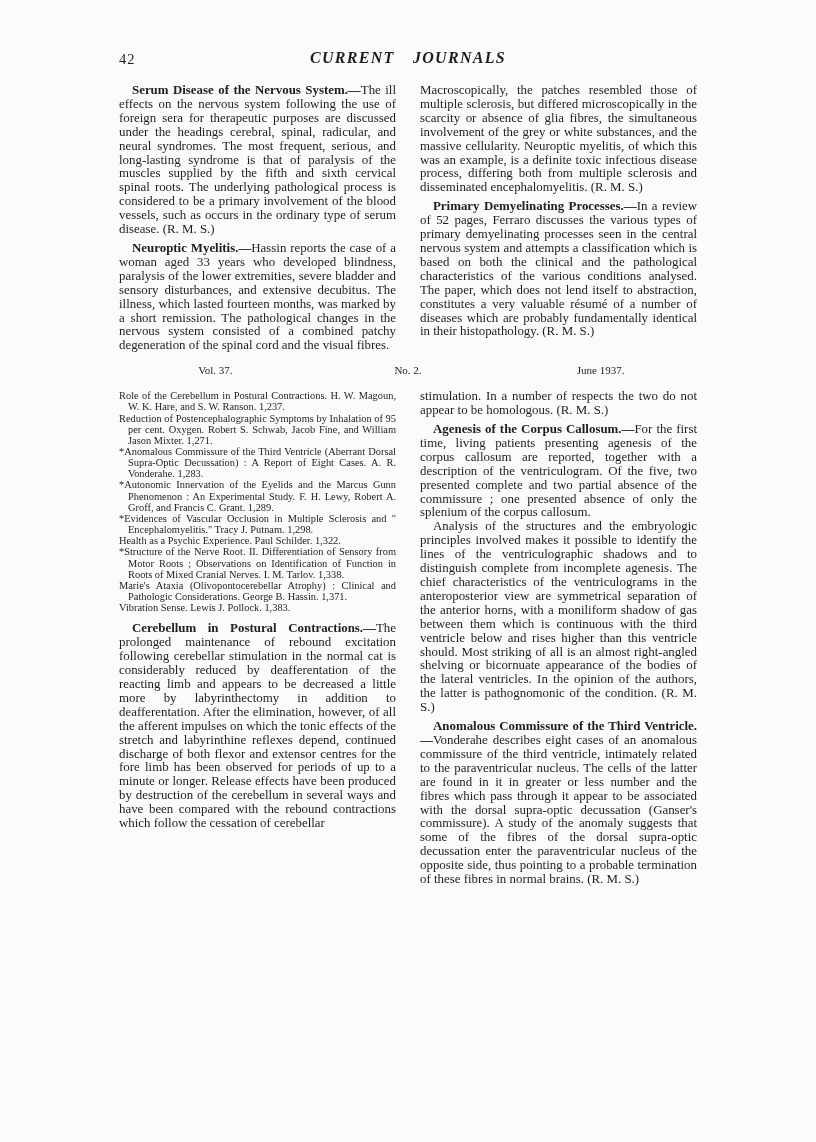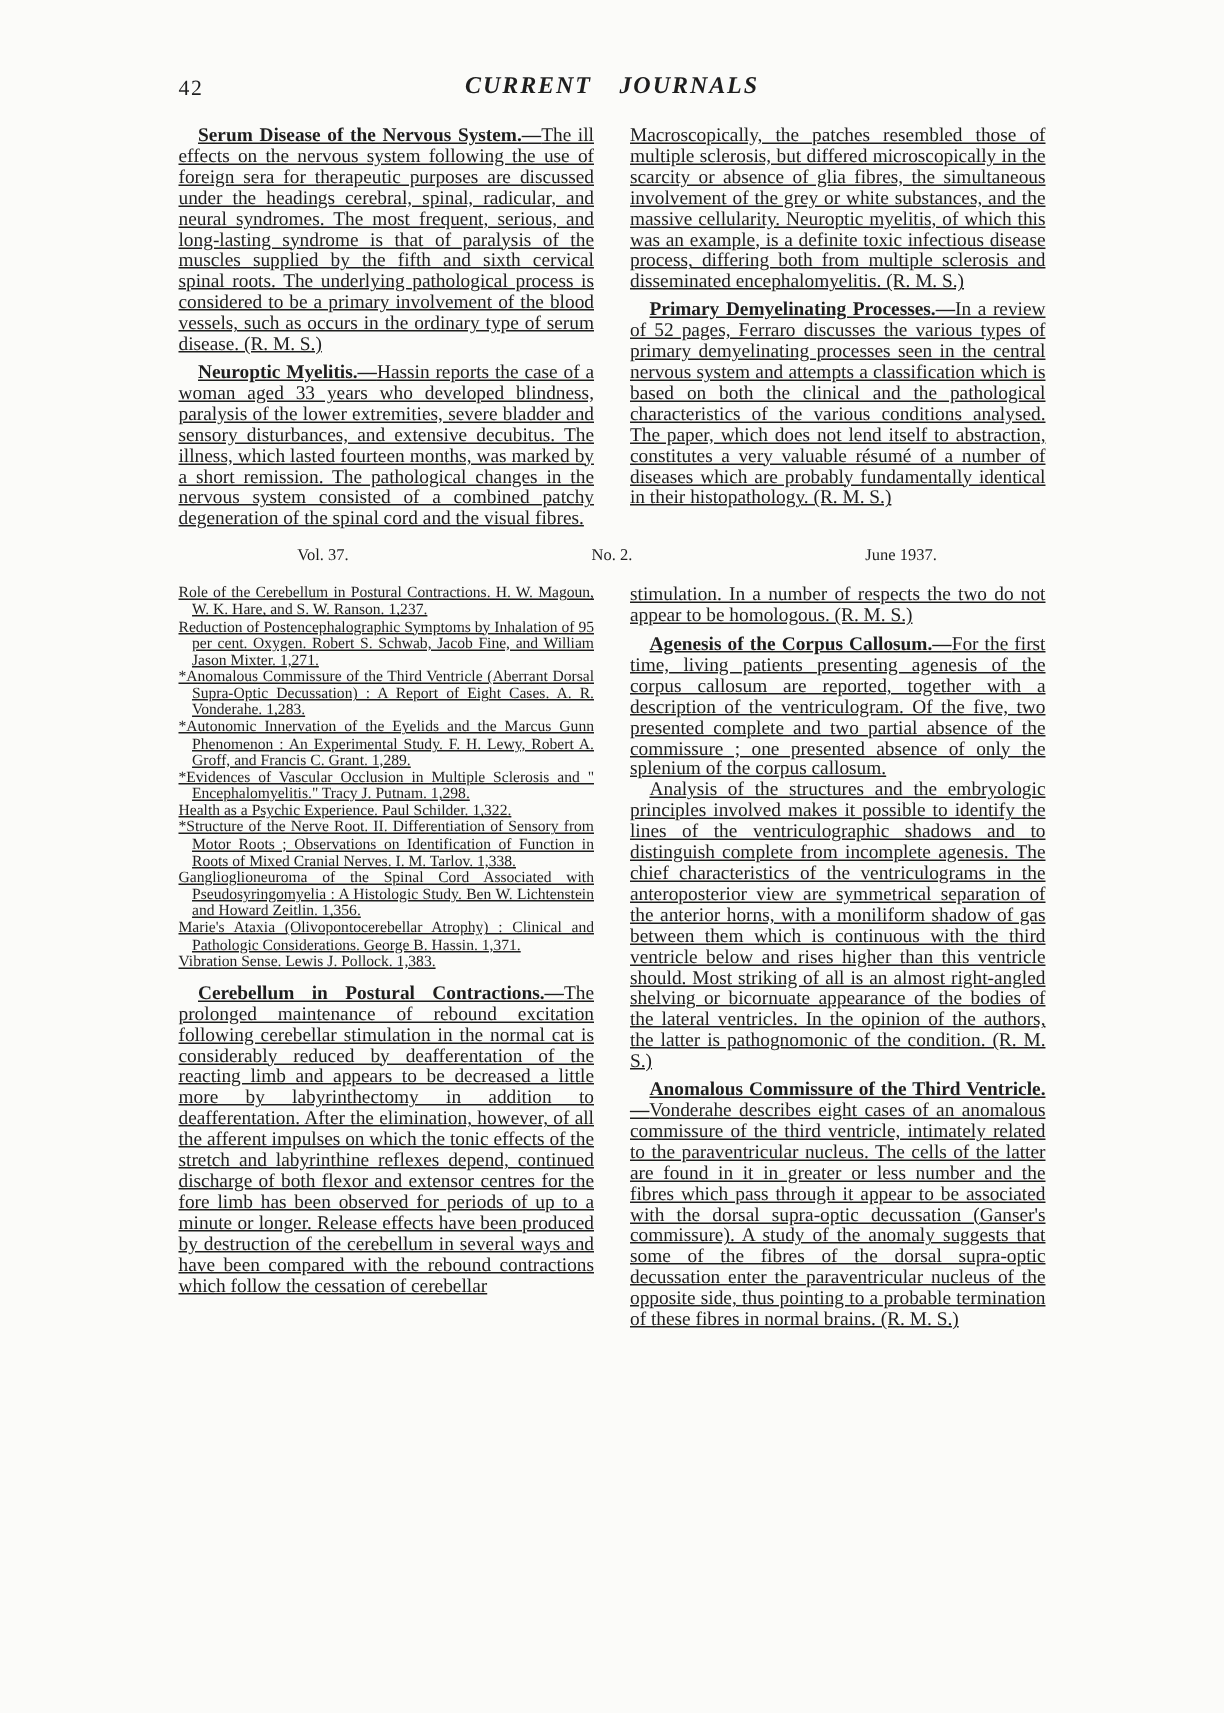--- a/index.html
+++ b/index.html
@@ -28,21 +28,21 @@
     letter-spacing: 1px;
   }
   .journal-title {
     text-align: center;
     font-style: italic;
     font-size: 16px;
     letter-spacing: 1.3px;
     word-spacing: 13px;
     font-weight: bold;
   }
-  .two-col { display: flex; gap: 24px; text-decoration: underline; }
+  .two-col { display: flex; gap: 24px; }
   .col { flex: 1 1 0; min-width: 0; }
   .para {
     font-size: 12.9px;
     line-height: 13.9px;
     text-align: justify;
     text-indent: 13px;
   }
   .para.flush { text-indent: 0; }
   .para.gap { margin-top: 5px; }
   .lead { font-weight: bold; }
@@ -92,21 +92,20 @@
   <section class="two-col">
     <div class="col">
       <div class="toc">
         <p class="toc-entry">Role of the Cerebellum in Postural Contractions. H. W. Magoun, W. K. Hare, and S. W. Ranson. 1,237.</p>
         <p class="toc-entry">Reduction of Postencephalographic Symptoms by Inhalation of 95 per cent. Oxygen. Robert S. Schwab, Jacob Fine, and William Jason Mixter. 1,271.</p>
         <p class="toc-entry">*Anomalous Commissure of the Third Ventricle (Aberrant Dorsal Supra-Optic Decussation) : A Report of Eight Cases. A. R. Vonderahe. 1,283.</p>
         <p class="toc-entry">*Autonomic Innervation of the Eyelids and the Marcus Gunn Phenomenon : An Experimental Study. F. H. Lewy, Robert A. Groff, and Francis C. Grant. 1,289.</p>
         <p class="toc-entry">*Evidences of Vascular Occlusion in Multiple Sclerosis and " Encephalomyelitis." Tracy J. Putnam. 1,298.</p>
         <p class="toc-entry">Health as a Psychic Experience. Paul Schilder. 1,322.</p>
         <p class="toc-entry">*Structure of the Nerve Root. II. Differentiation of Sensory from Motor Roots ; Observations on Identification of Function in Roots of Mixed Cranial Nerves. I. M. Tarlov. 1,338.</p>
-        <p class="toc-entry">Ganglioglioneuroma of the Spinal Cord Associated with Pseudosyringomyelia : A Histologic Study. Ben W. Lichtenstein and Howard Zeitlin. 1,356.</p>
         <p class="toc-entry">Marie's Ataxia (Olivopontocerebellar Atrophy) : Clinical and Pathologic Considerations. George B. Hassin. 1,371.</p>
         <p class="toc-entry">Vibration Sense. Lewis J. Pollock. 1,383.</p>
       </div>
       <p class="para gap"><b class="lead">Cerebellum in Postural Contractions.—</b><span>The prolonged maintenance of rebound excitation following cerebellar stimulation in the normal cat is considerably reduced by deafferentation of the reacting limb and appears to be decreased a little more by labyrinthectomy in addition to deafferentation. After the elimination, however, of all the afferent impulses on which the tonic effects of the stretch and labyrinthine reflexes depend, continued discharge of both flexor and extensor centres for the fore limb has been observed for periods of up to a minute or longer. Release effects have been produced by destruction of the cerebellum in several ways and have been compared with the rebound contractions which follow the cessation of cerebellar</span></p>
     </div>
     <div class="col">
       <p class="para flush"><span>stimulation. In a number of respects the two do not appear to be homologous. (R. M. S.)</span></p>
       <p class="para gap"><b class="lead">Agenesis of the Corpus Callosum.—</b><span>For the first time, living patients presenting agenesis of the corpus callosum are reported, together with a description of the ventriculogram. Of the five, two presented complete and two partial absence of the commissure ; one presented absence of only the splenium of the corpus callosum.</span></p>
       <p class="para"><span>Analysis of the structures and the embryologic principles involved makes it possible to identify the lines of the ventriculographic shadows and to distinguish complete from incomplete agenesis. The chief characteristics of the ventriculograms in the anteroposterior view are symmetrical separation of the anterior horns, with a moniliform shadow of gas between them which is continuous with the third ventricle below and rises higher than this ventricle should. Most striking of all is an almost right-angled shelving or bicornuate appearance of the bodies of the lateral ventricles. In the opinion of the authors, the latter is pathognomonic of the condition. (R. M. S.)</span></p>
       <p class="para gap"><b class="lead">Anomalous Commissure of the Third Ventricle.—</b><span>Vonderahe describes eight cases of an anomalous commissure of the third ventricle, intimately related to the paraventricular nucleus. The cells of the latter are found in it in greater or less number and the fibres which pass through it appear to be associated with the dorsal supra-optic decussation (Ganser's commissure). A study of the anomaly suggests that some of the fibres of the dorsal supra-optic decussation enter the paraventricular nucleus of the opposite side, thus pointing to a probable termination of these fibres in normal brains. (R. M. S.)</span></p>

